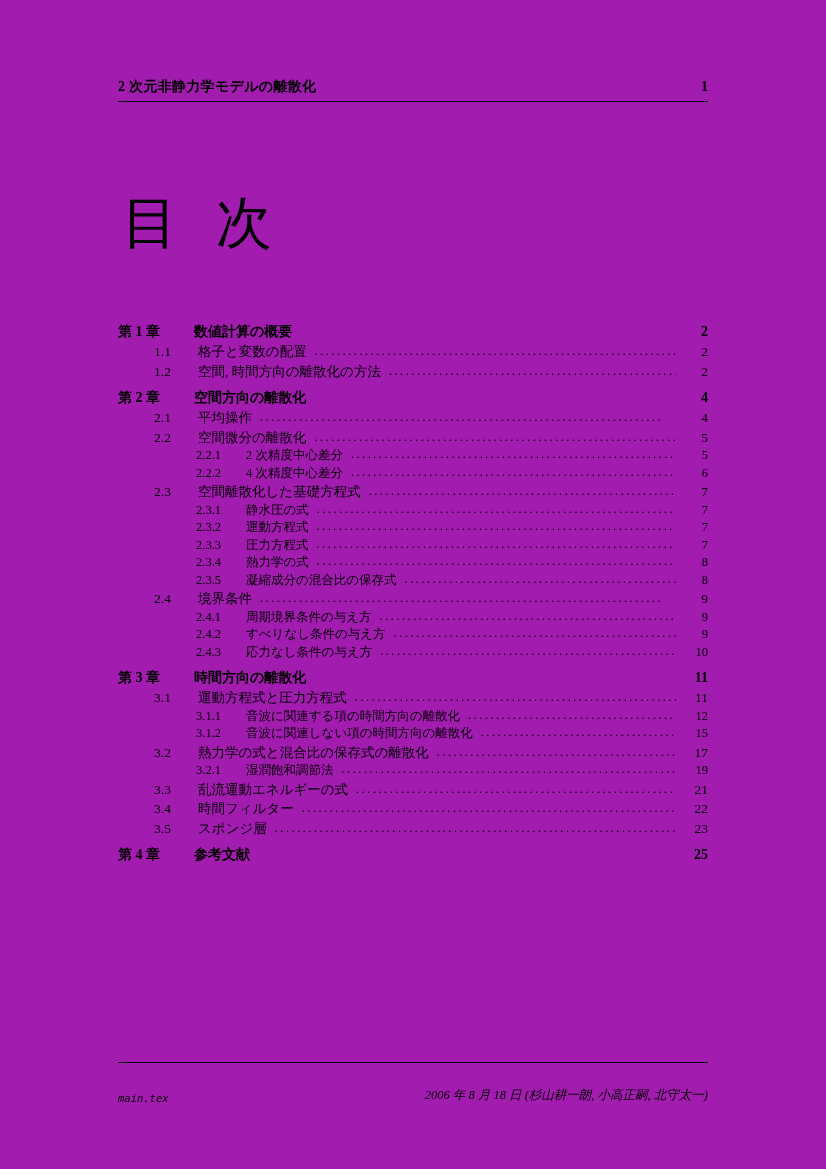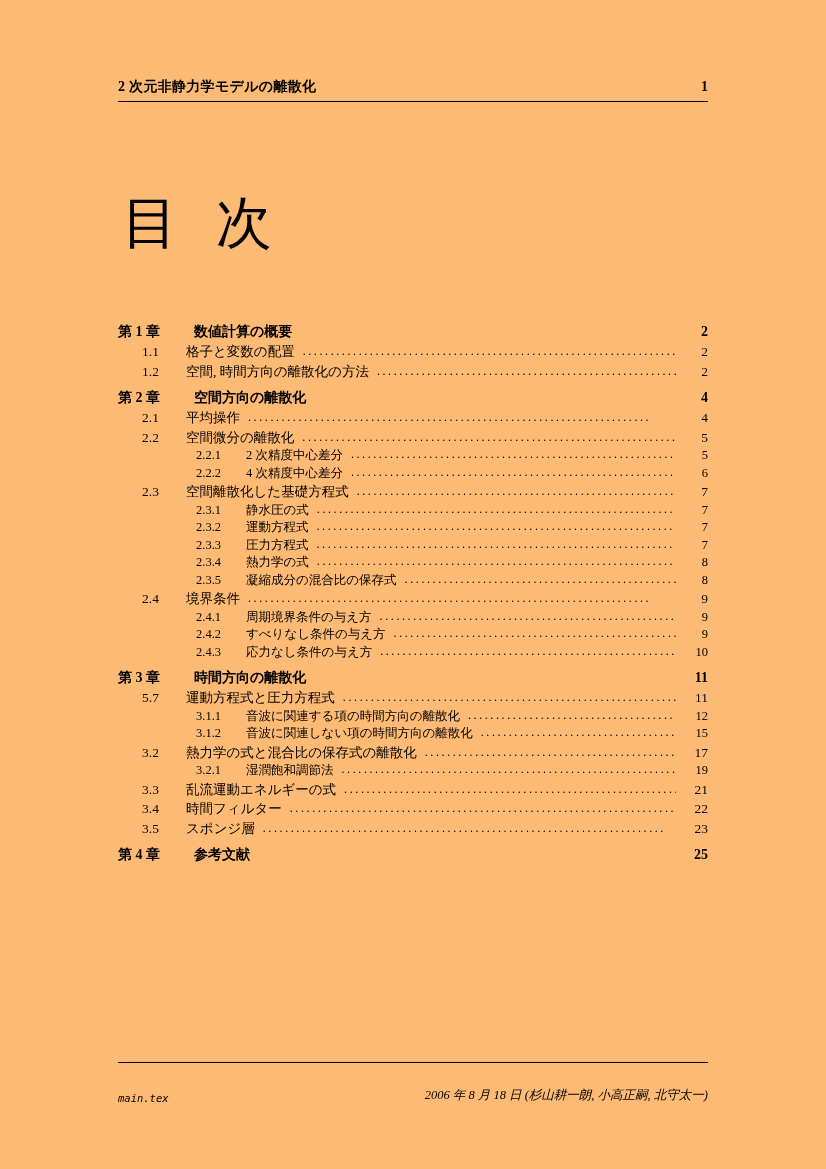--- a/index.html
+++ b/index.html
@@ -4,21 +4,21 @@
 <style>
   html, body {
     margin: 0;
     padding: 0;
     background: #b0b0b0;
   }
   .page {
     position: relative;
     width: 826px;
     height: 1169px;
-    background: #fdba74;
+    background: #a21caf;
     margin: 0 auto;
     box-sizing: border-box;
     font-family: "Liberation Serif", "DejaVu Serif", serif;
     color: #000000;
     overflow: hidden;
   }
 
   
   .header {
     position: absolute;
@@ -72,21 +72,21 @@
   
   .lvl0 { margin-top: 13px; margin-bottom: 5px; font-weight: bold; font-size: 14px; }
   .lvl1 { margin-top: 6px; font-size: 13.5px; }
   .lvl2 { margin-top: 5px; font-size: 12.5px; }
 
   .num {
     flex: 0 0 auto;
     white-space: nowrap;
   }
   .lvl0 .num { width: 76px; }
-  .lvl1 .num { width: 44px; margin-left: 24px; }
+  .lvl1 .num { width: 44px; margin-left: 36px; }
   .lvl2 .num { width: 50px; margin-left: 78px; }
 
   .txt {
     flex: 0 0 auto;
     white-space: nowrap;
     text-align: center;
   }
 
   .dots {
     flex: 1 1 auto;
@@ -259,21 +259,21 @@
         <span class="dots">........................................................................</span>
         <span class="pg">10</span>
       </div>
       <div class="toc-row lvl0">
         <span class="num">第 3 章</span>
         <span class="txt">時間方向の離散化</span>
         <span class="dots">........................................................................</span>
         <span class="pg">11</span>
       </div>
       <div class="toc-row lvl1">
-        <span class="num">5.7</span>
+        <span class="num">3.1</span>
         <span class="txt">運動方程式と圧力方程式</span>
         <span class="dots">........................................................................</span>
         <span class="pg">11</span>
       </div>
       <div class="toc-row lvl2">
         <span class="num">3.1.1</span>
         <span class="txt">音波に関連する項の時間方向の離散化</span>
         <span class="dots">........................................................................</span>
         <span class="pg">12</span>
       </div>

